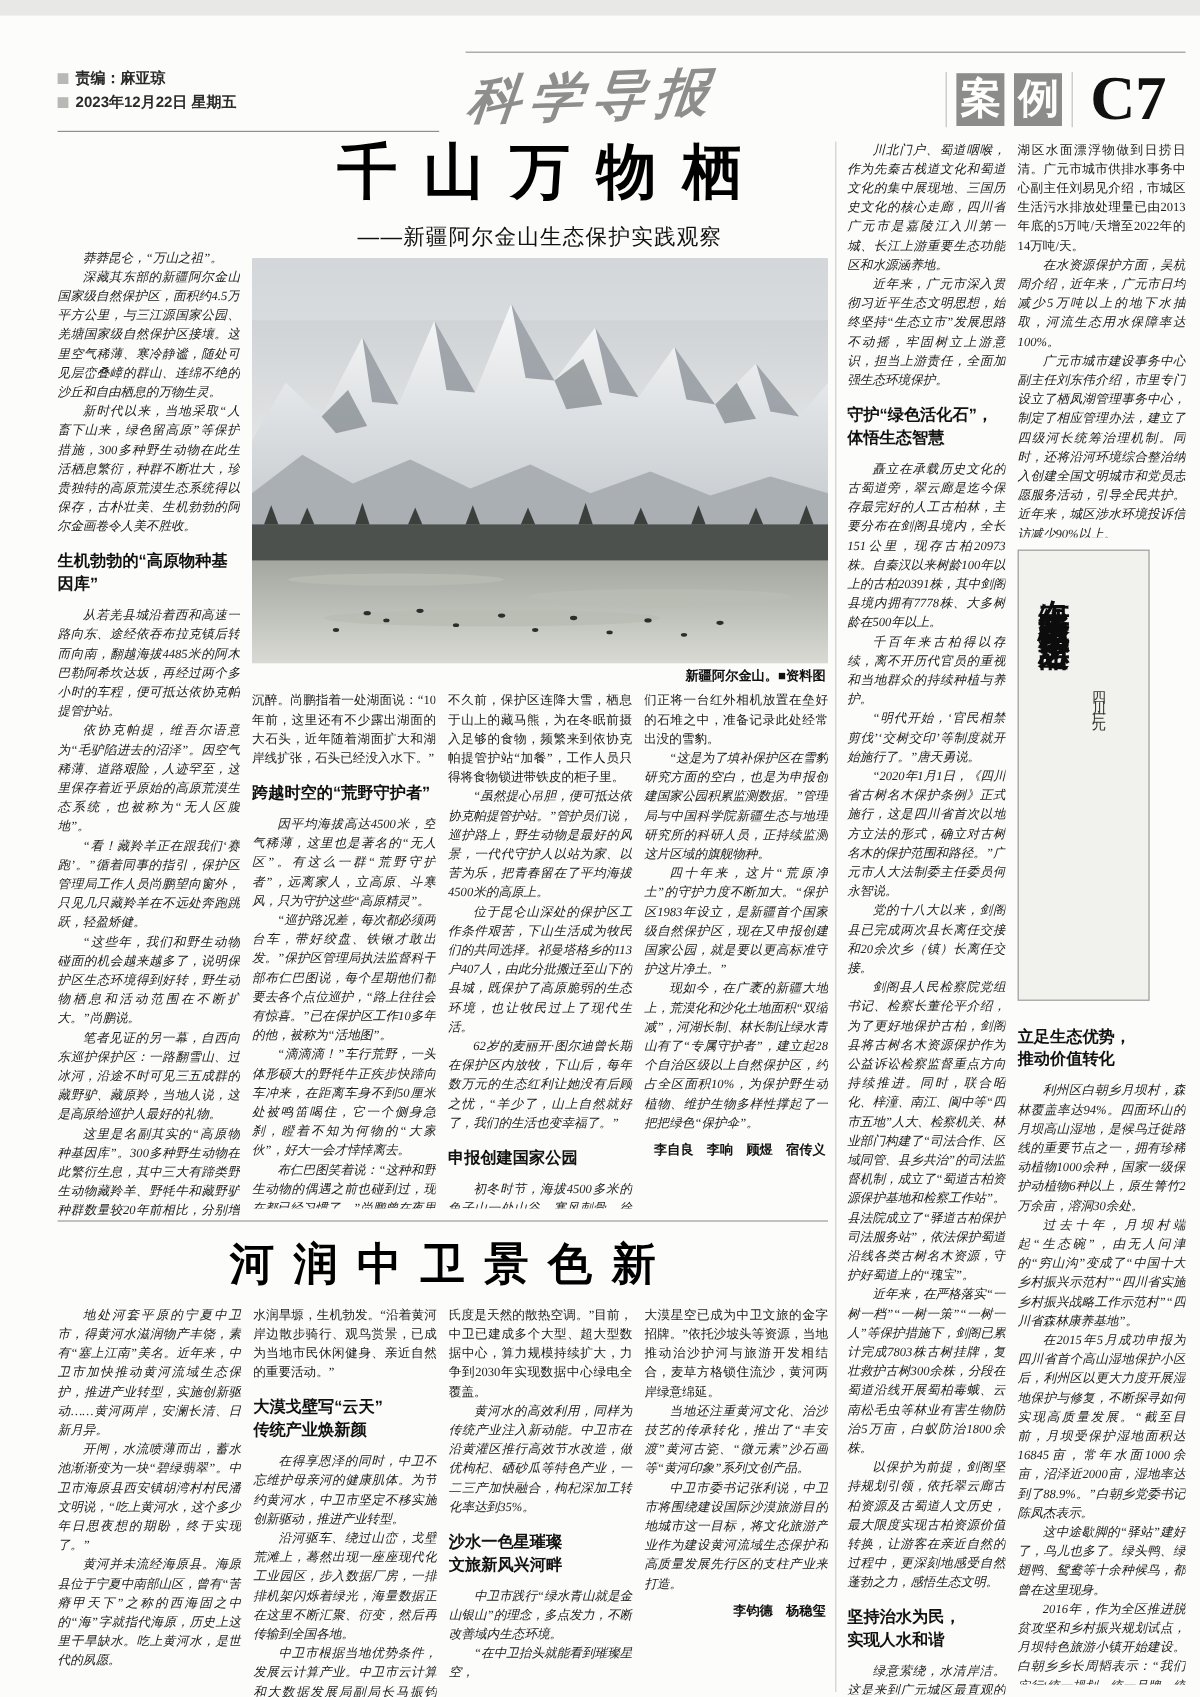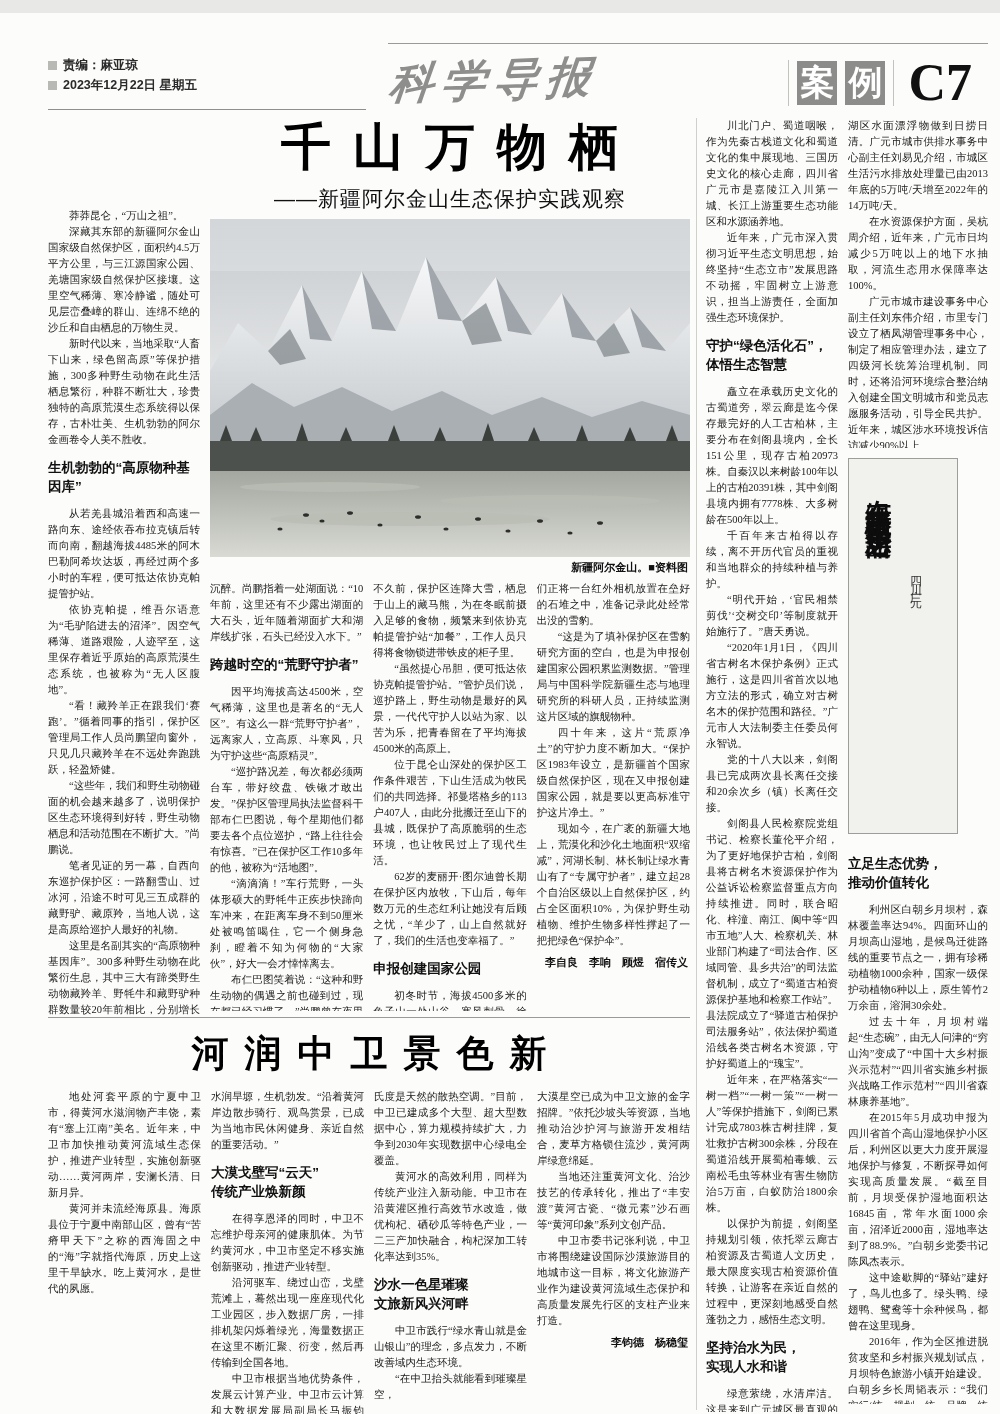--- a/index.html
+++ b/index.html
@@ -13,33 +13,33 @@
   .ed-rule{position:absolute;left:48px;top:96px;width:318px;height:1px;background:#8f8f8c;}
   .masthead{position:absolute;left:390px;top:38px;font-size:44px;font-weight:700;font-style:italic;
             color:#8e8e8c;letter-spacing:8px;transform:skewX(-8deg) rotate(-2deg);white-space:nowrap;}
   .section-wrap{position:absolute;right:28px;top:40px;display:flex;align-items:center;gap:8px;}
   .tick{width:1px;height:46px;background:#c2c2bf;}
   .sec-sq{display:inline-block;background:#8c8c8a;color:#fff;font-family:"Liberation Sans",sans-serif;
           font-weight:700;font-size:34px;line-height:1;padding:4px 3px 6px;}
   .page-no{font-size:52px;font-weight:700;font-family:"Liberation Serif",serif;color:#111;margin-left:6px;}
   
   .b-p,.b-pc{margin:0;font-size:10.5px;line-height:16px;text-align:justify;color:#202020;}
-  .b-p{text-indent:2em;}
+  .b-p{text-indent:2em;font-style:italic;}
   .b-h{margin:11px 0 9px;font-family:"Liberation Sans",sans-serif;font-weight:700;font-size:13.5px;
        line-height:1.4;color:#111;white-space:pre-line;}
   .b-by{margin:6px 2px 0 0;font-size:11px;font-weight:700;text-align:right;color:#111;}
   .txtcol{overflow:hidden;}
   
   .art1{position:absolute;left:48px;top:105px;width:642px;height:897px;}
   .a1-col1{position:absolute;left:0;top:0;width:152px;height:897px;padding-top:90px;box-sizing:border-box;}
   .a1-right{position:absolute;left:162px;top:0;width:480px;height:897px;}
-  .a1-title{margin:2px 0 0;text-align:center;font-family:Liberation Sans, sans-serif;font-weight:700;
+  .a1-title{margin:2px 0 0;text-align:center;font-family:Liberation Mono, monospace;font-weight:700;
             font-size:50px;line-height:1.1;letter-spacing:22px;text-indent:22px;color:#000;white-space:nowrap;}
   .a1-sub{margin:10px 0 6px;text-align:center;font-family:"Liberation Sans",sans-serif;
-          font-size:21px;color:#111;letter-spacing:1px;}
+          font-size:18px;color:#111;letter-spacing:1px;}
   .photo{width:480px;height:338px;display:block;}
   .caption{margin:3px 2px 6px 0;font-size:11px;font-weight:700;text-align:right;color:#111;}
   .a1-cols{display:flex;gap:10px;height:430px;}
   .a1-cols .txtcol{flex:1 1 0;}
   
   .mid-rule{position:absolute;left:48px;top:1004px;width:642px;height:1px;background:#9a9a97;}
   .art2{position:absolute;left:48px;top:1012px;width:642px;height:398px;}
   .a2-title{margin:4px 0 10px;text-align:center;font-family:"Liberation Serif",serif;font-weight:700;
             font-size:37px;letter-spacing:16px;text-indent:16px;color:#000;white-space:nowrap;}
   .a2-cols{display:flex;gap:10px;height:338px;}
@@ -201,20 +201,21 @@
     </div>
   </div>
 
   <div class="mid-rule"></div>
 
   <div class="art2">
     <h2 class="a2-title">河润中卫景色新</h2>
     <div class="a2-cols">
       <div class="txtcol">
           <p class="b-p">地处河套平原的宁夏中卫市，得黄河水滋润物产丰饶，素有“塞上江南”美名。近年来，中卫市加快推动黄河流域生态保护，推进产业转型，实施创新驱动……黄河两岸，安澜长清、日新月异。</p>
+          <p class="b-p">开闸，水流喷薄而出，蓄水池渐渐变为一块“碧绿翡翠”。中卫市海原县西安镇胡湾村村民潘文明说，“吃上黄河水，这个多少年日思夜想的期盼，终于实现了。”</p>
           <p class="b-p">黄河并未流经海原县。海原县位于宁夏中南部山区，曾有“苦瘠甲天下”之称的西海固之中的“海”字就指代海原，历史上这里干旱缺水。吃上黄河水，是世代的夙愿。</p>
         </div>
       <div class="txtcol">
           <p class="b-pc">水润旱塬，生机勃发。“沿着黄河岸边散步骑行、观鸟赏景，已成为当地市民休闲健身、亲近自然的重要活动。”</p>
           <h4 class="b-h">大漠戈壁写“云天”
 传统产业焕新颜</h4>
           <p class="b-p">在得享恩泽的同时，中卫不忘维护母亲河的健康肌体。为节约黄河水，中卫市坚定不移实施创新驱动，推进产业转型。</p>
           <p class="b-p">沿河驱车、绕过山峦，戈壁荒滩上，蓦然出现一座座现代化工业园区，步入数据厂房，一排排机架闪烁着绿光，海量数据正在这里不断汇聚、衍变，然后再传输到全国各地。</p>
           <p class="b-p">中卫市根据当地优势条件，发展云计算产业。中卫市云计算和大数据发展局副局长马振钧说：“内陆腹地等区位特性确保机房安全，荒山戈壁开发后可提供充沛土地资源，年平均气温8.8摄</p>
         </div>

